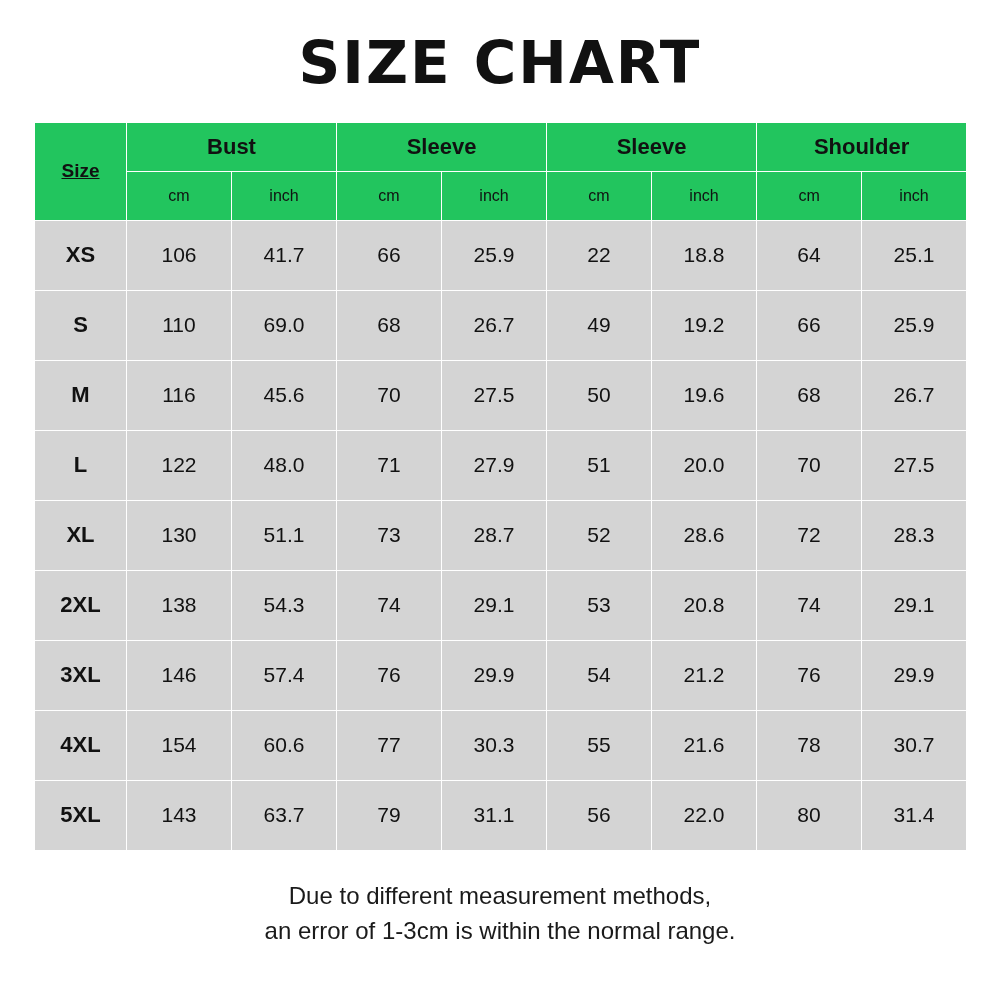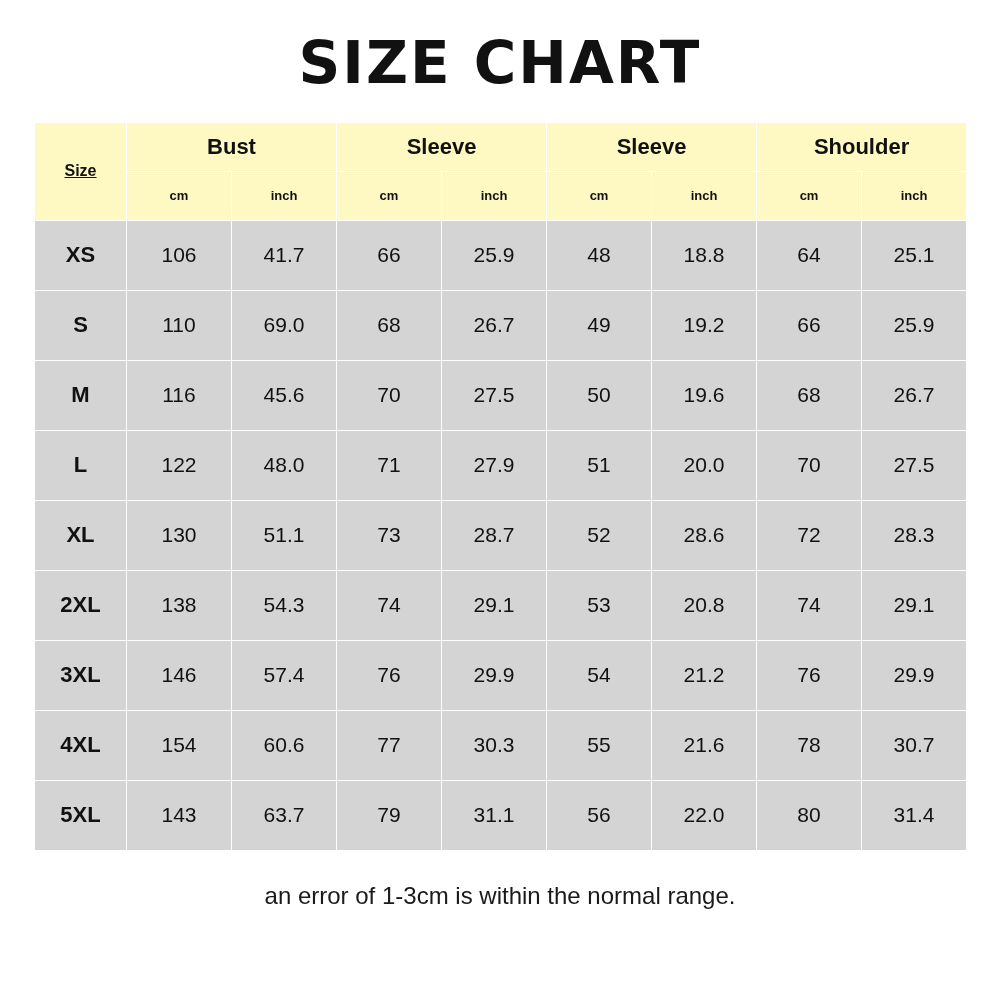--- a/index.html
+++ b/index.html
@@ -42,35 +42,35 @@
     width: 100%;
     table-layout: fixed;
   }
   table.size-chart th,
   table.size-chart td {
     border: 1px solid #ffffff;
     text-align: center;
     vertical-align: middle;
   }
   thead th {
-    background: #fef9c3;
+    background: #22c55e;
     color: #111111;
     font-weight: bold;
   }
   th.group-head {
     font-size: 22px;
     height: 46px;
   }
   th.unit-head {
-    font-size: 13px;
+    font-size: 16px;
     height: 46px;
-    font-weight: bold;
+    font-weight: normal;
   }
   th.size-head {
-    font-size: 16px;
+    font-size: 19px;
     font-weight: bold;
     text-decoration: underline;
   }
   tbody td {
     background: #d4d4d4;
     height: 67px;
     font-size: 21px;
     color: #111111;
   }
   tbody td.size-cell {
@@ -128,21 +128,21 @@
           <th class="unit-head">inch</th>
         </tr>
       </thead>
       <tbody>
         <tr>
           <td class="size-cell">XS</td>
           <td>106</td>
           <td>41.7</td>
           <td>66</td>
           <td>25.9</td>
-          <td>48</td>
+          <td>22</td>
           <td>18.8</td>
           <td>64</td>
           <td>25.1</td>
         </tr>
         <tr>
           <td class="size-cell">S</td>
           <td>110</td>
           <td>69.0</td>
           <td>68</td>
           <td>26.7</td>
@@ -226,16 +226,17 @@
           <td>56</td>
           <td>22.0</td>
           <td>80</td>
           <td>31.4</td>
         </tr>
       </tbody>
     </table>
   </div>
 
   <div class="note">
+    <div>Due to different measurement methods,</div>
     <div>an error of 1-3cm is within the normal range.</div>
   </div>
 
 </div>
 
 </body></html>

